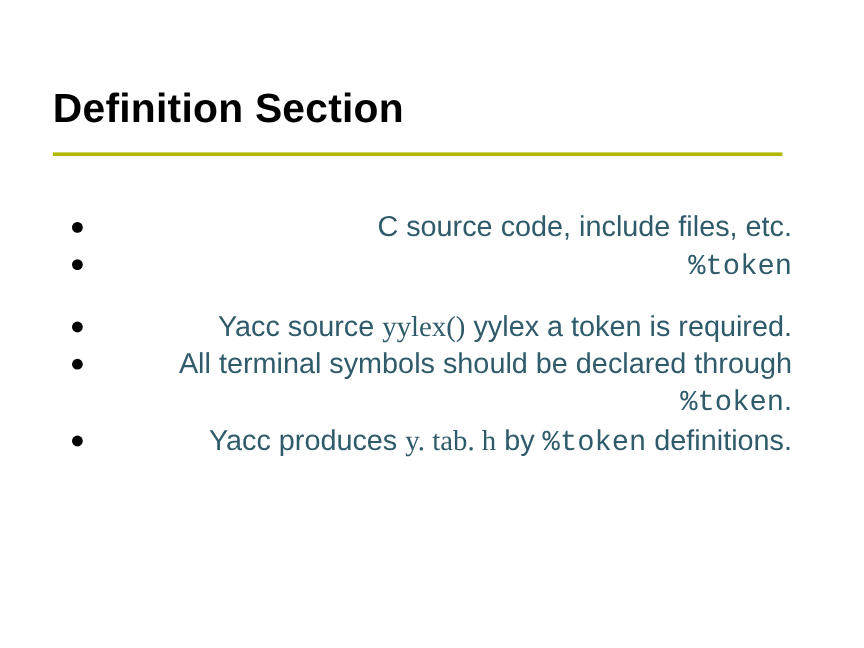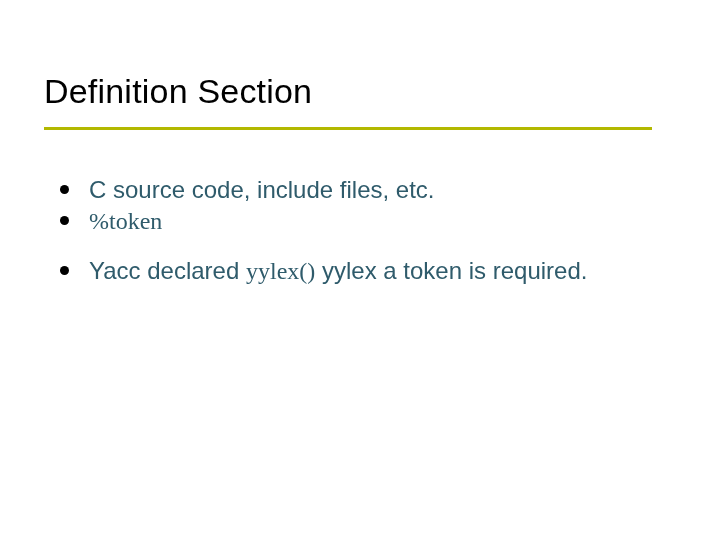--- a/index.html
+++ b/index.html
@@ -15,21 +15,21 @@
     position: relative;
     width: 720px;
     height: 540px;
     box-sizing: border-box;
   }
   .title {
     position: absolute;
     top: 72px;
     left: 44px;
     font-size: 34px;
-    font-weight: normal;
+    font-weight: bold;
     color: #000000;
     letter-spacing: 0.2px;
   }
   .rule {
     position: absolute;
     top: 127px;
     left: 44px;
     width: 608px;
     height: 3px;
     background: #b2b800;
@@ -54,23 +54,24 @@
     flex: 0 0 auto;
     width: 9px;
     height: 9px;
     border-radius: 50%;
     background: #000000;
     margin-top: 10px;
     margin-right: 20px;
   }
   .txt {
     flex: 1 1 auto;
+    text-align: right;
   }
   .mono {
-    font-family: Liberation Serif, serif;
+    font-family: Liberation Mono, monospace;
   }
   .ital {
     font-family: "Times New Roman", Times, serif;
   }
 </style>
 </head>
 <body>
 
 <div class="slide">
 
@@ -91,20 +92,32 @@
       <div class="txt">
         <span class="mono">%token</span>
       </div>
     </div>
 
     <div class="gap"></div>
 
     <div class="row">
       <div class="dot"></div>
       <div class="txt">
-        <span>Yacc declared </span><span class="ital">yylex()</span><span> yylex a token is required.</span>
+        <span>Yacc source </span><span class="ital">yylex()</span><span> yylex a token is required.</span>
       </div>
     </div>
 
+    <div class="row">
+      <div class="dot"></div>
+      <div class="txt">
+        <span>All terminal symbols should be declared through </span><span class="mono">%token</span><span>.</span>
+      </div>
+    </div>
 
+    <div class="row">
+      <div class="dot"></div>
+      <div class="txt">
+        <span>Yacc produces </span><span class="ital">y. tab. h</span><span> by </span><span class="mono">%token</span><span> definitions.</span>
+      </div>
+    </div>
 
   </div>
 </div>
 
 </body></html>

